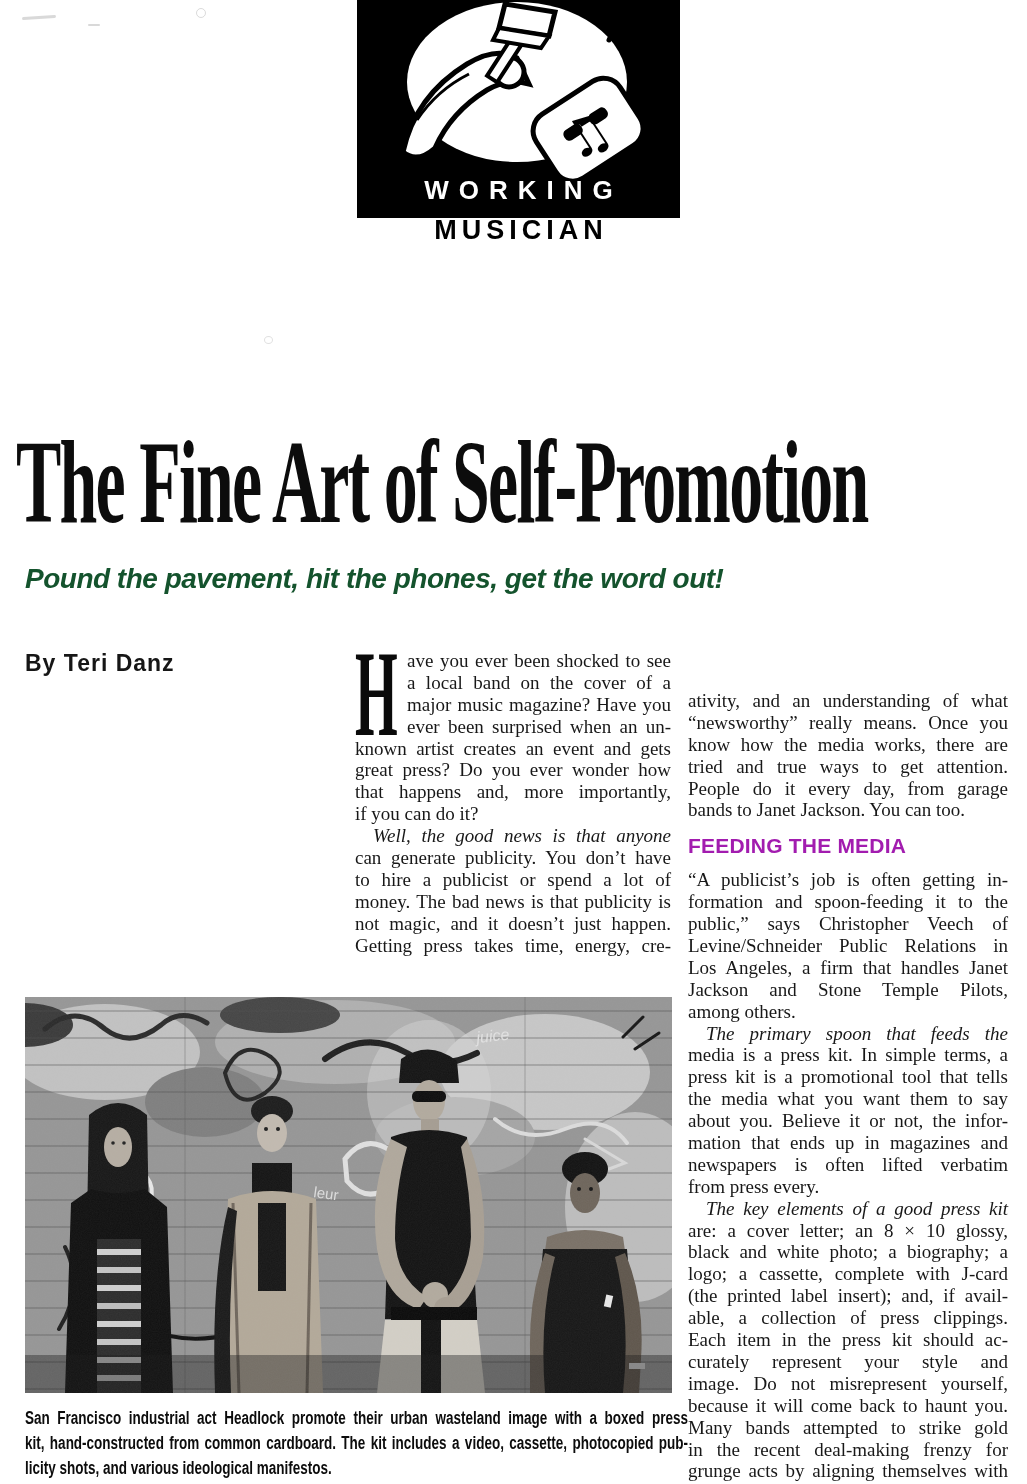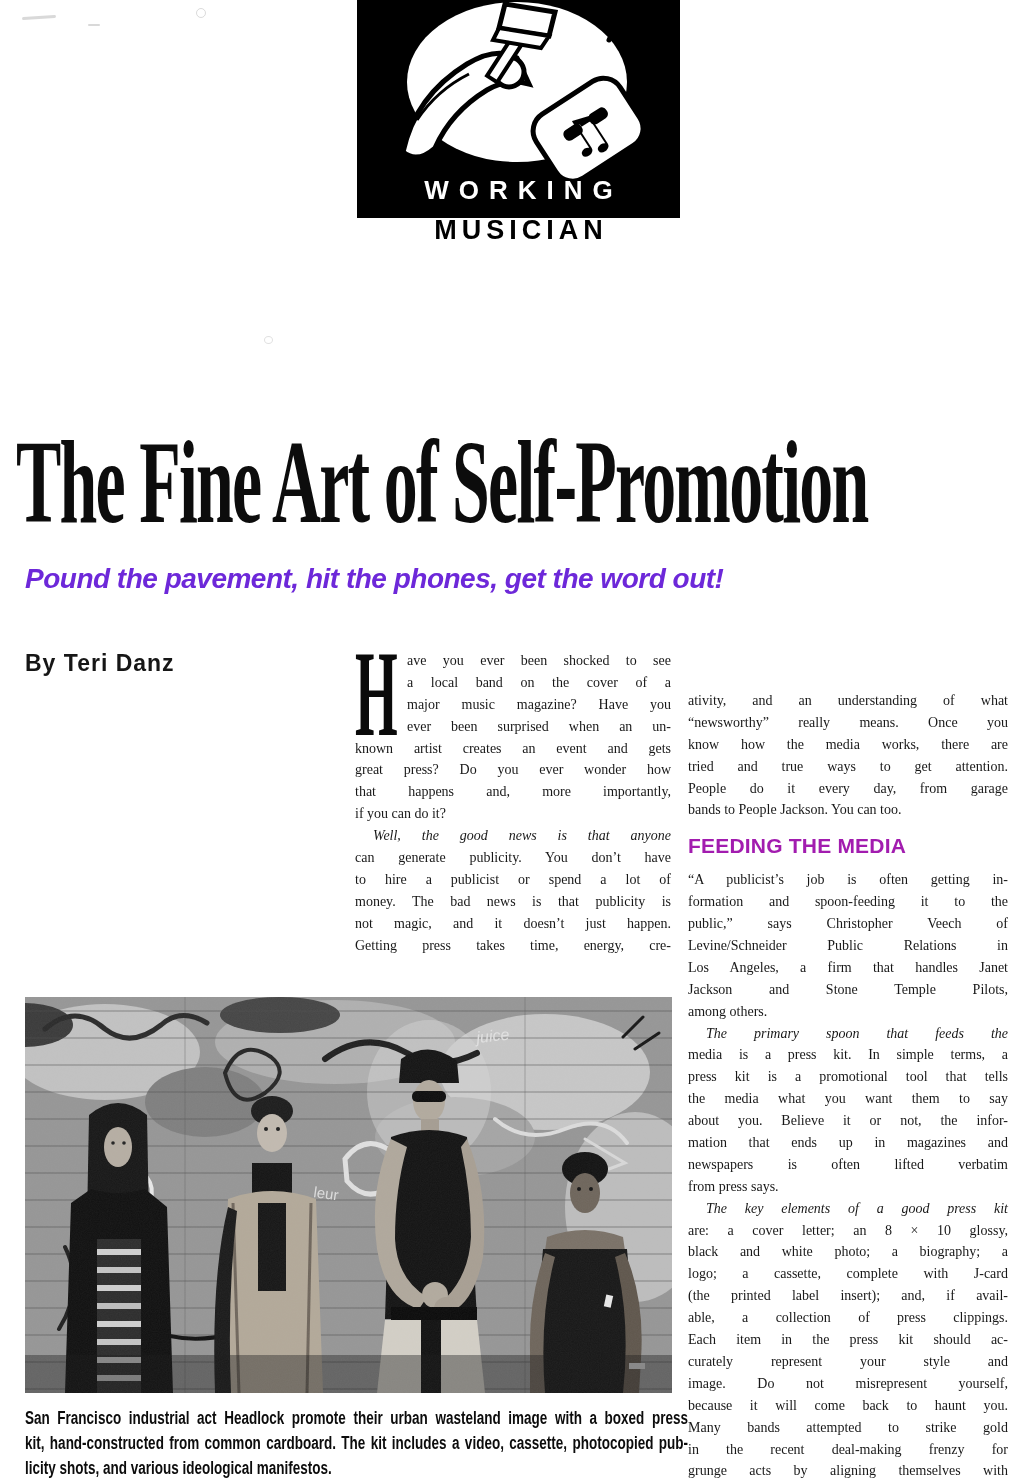--- a/index.html
+++ b/index.html
@@ -31,33 +31,33 @@
   
   .headline{
     position:absolute;left:16px;top:424px;
     font-family:"Liberation Serif",serif;font-weight:bold;
     font-size:118px;line-height:1;letter-spacing:-3px;white-space:nowrap;
     transform:scaleX(0.575);transform-origin:0 0;color:#0c0c0c;
   }
   .subhead{
     position:absolute;left:25px;top:563px;
     font-family:"Liberation Sans",sans-serif;font-weight:bold;font-style:italic;
-    font-size:28px;letter-spacing:-0.5px;color:#6d28d9;white-space:nowrap;
+    font-size:28px;letter-spacing:-0.5px;color:#14532d;white-space:nowrap;
   }
   .byline{
     position:absolute;left:25px;top:650px;
     font-family:"Liberation Sans",sans-serif;font-size:23px;letter-spacing:1px;color:#161616;font-weight:bold;
   }
 
   
   .col{position:absolute;top:650px;}
   #col1{left:355px;width:316px;}
   #col2{left:688px;width:320px;margin-top:40px;}
   .bodyline{
-    height:21.9px;line-height:21.9px;font-size:14px;
+    height:21.9px;line-height:21.9px;font-size:19px;
     text-align:justify;text-align-last:justify;
     white-space:nowrap;overflow:visible;color:#181818;
   }
   .bodyline.lastline{text-align-last:left;}
   .bodyline.indent{text-indent:18px;font-style:italic;}
   .bodyline.dc{padding-left:52px;}
   .dropcap{
     position:absolute;left:0;top:3px;height:82px;
     font-size:122px;line-height:82px;font-weight:bold;color:#0a0a0a;
     transform:scaleX(0.45);transform-origin:0 0;
@@ -143,37 +143,37 @@
       <div class="bodyline">money. The bad news is that publicity is</div>
       <div class="bodyline">not magic, and it doesn’t just happen.</div>
       <div class="bodyline">Getting press takes time, energy, cre-</div>
     </div>
   <div id="col2" class="col">
       <div class="bodyline">ativity, and an understanding of what</div>
       <div class="bodyline">“newsworthy” really means. Once you</div>
       <div class="bodyline">know how the media works, there are</div>
       <div class="bodyline">tried and true ways to get attention.</div>
       <div class="bodyline">People do it every day, from garage</div>
-      <div class="bodyline lastline">bands to People Jackson. You can too.</div>
+      <div class="bodyline lastline">bands to Janet Jackson. You can too.</div>
       <div class="colhead">FEEDING THE MEDIA</div>
       <div class="bodyline">“A publicist’s job is often getting in-</div>
       <div class="bodyline">formation and spoon-feeding it to the</div>
       <div class="bodyline">public,” says Christopher Veech of</div>
       <div class="bodyline">Levine/Schneider Public Relations in</div>
       <div class="bodyline">Los Angeles, a firm that handles Janet</div>
       <div class="bodyline">Jackson and Stone Temple Pilots,</div>
       <div class="bodyline lastline">among others.</div>
       <div class="bodyline indent">The primary spoon that feeds the</div>
       <div class="bodyline">media is a press kit. In simple terms, a</div>
       <div class="bodyline">press kit is a promotional tool that tells</div>
       <div class="bodyline">the media what you want them to say</div>
       <div class="bodyline">about you. Believe it or not, the infor-</div>
       <div class="bodyline">mation that ends up in magazines and</div>
       <div class="bodyline">newspapers is often lifted verbatim</div>
-      <div class="bodyline lastline">from press says.</div>
+      <div class="bodyline lastline">from press every.</div>
       <div class="bodyline indent">The key elements of a good press kit</div>
       <div class="bodyline">are: a cover letter; an 8 × 10 glossy,</div>
       <div class="bodyline">black and white photo; a biography; a</div>
       <div class="bodyline">logo; a cassette, complete with J-card</div>
       <div class="bodyline">(the printed label insert); and, if avail-</div>
       <div class="bodyline">able, a collection of press clippings.</div>
       <div class="bodyline">Each item in the press kit should ac-</div>
       <div class="bodyline">curately represent your style and</div>
       <div class="bodyline">image. Do not misrepresent yourself,</div>
       <div class="bodyline">because it will come back to haunt you.</div>

